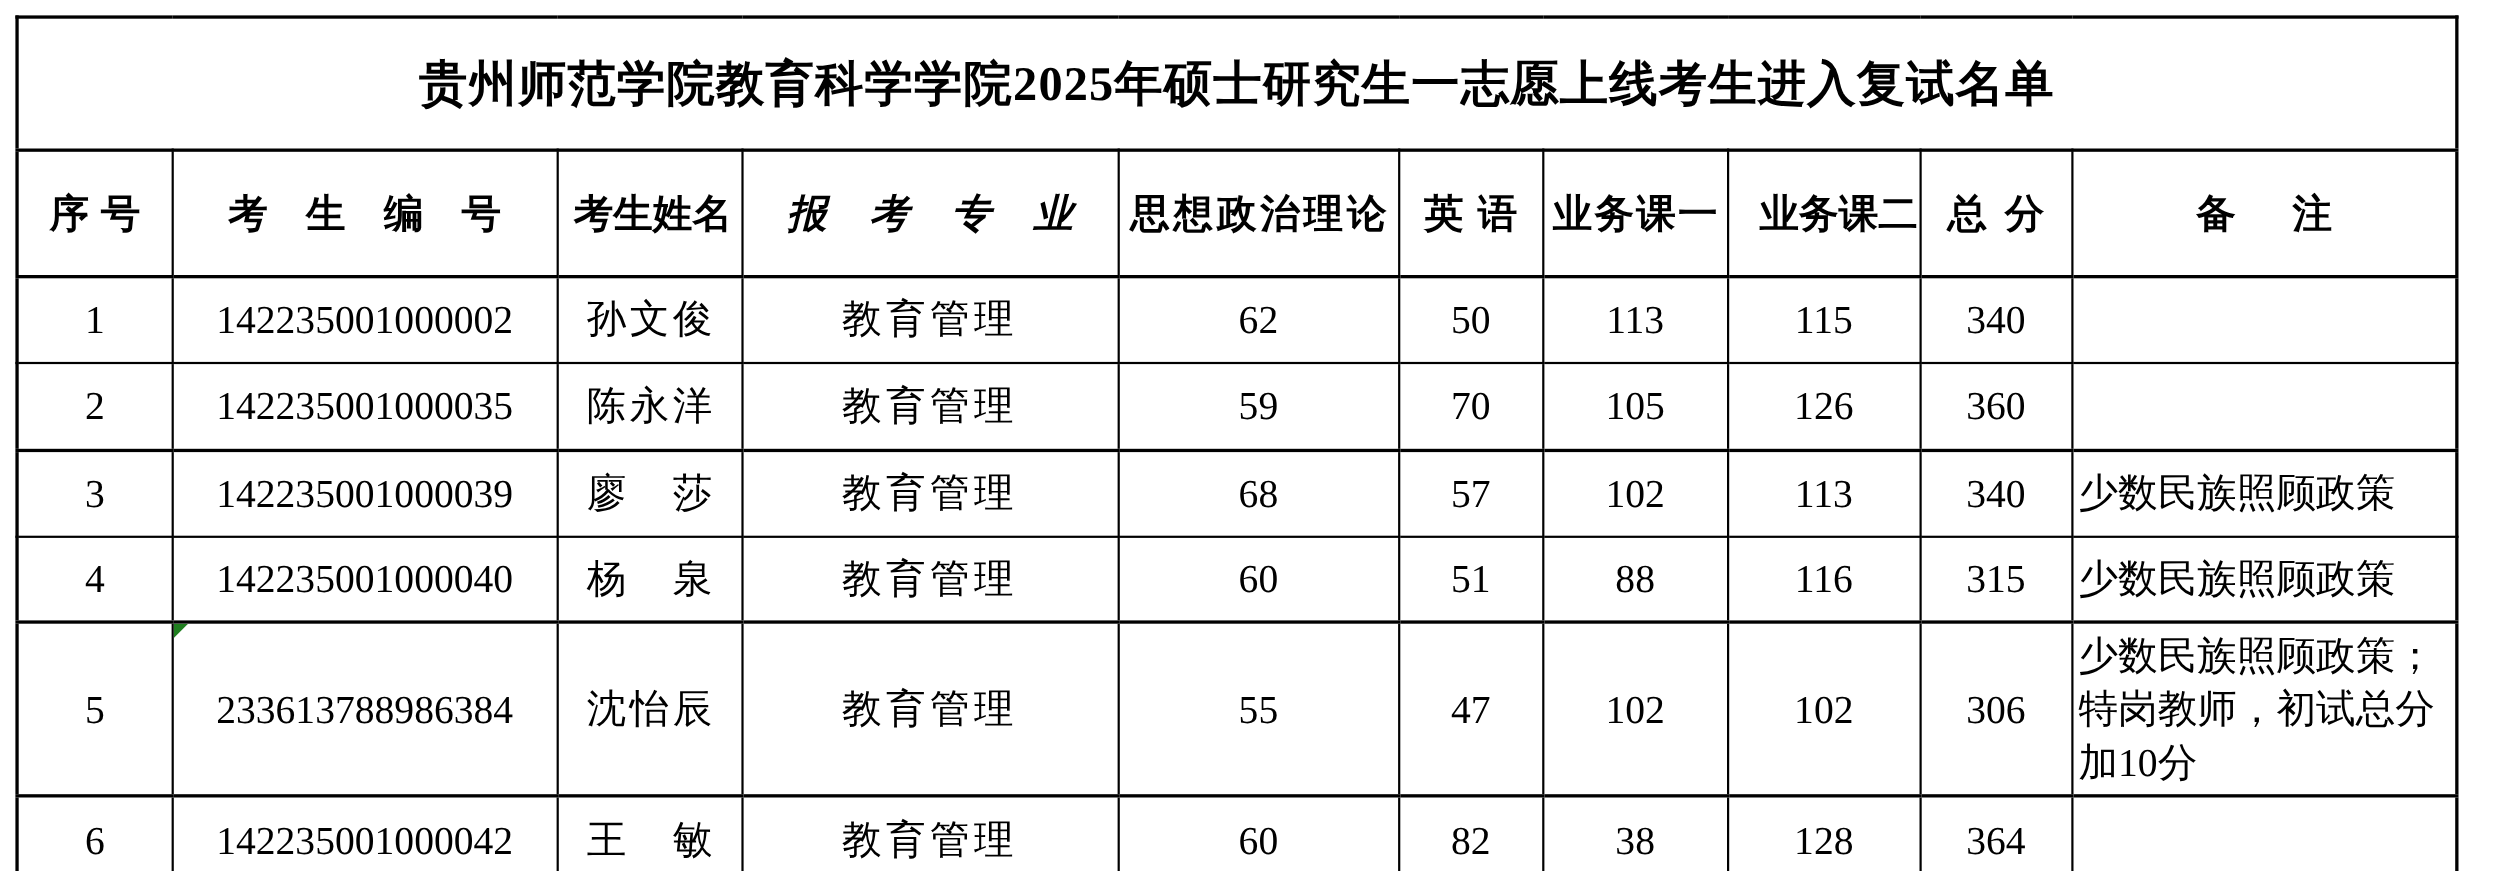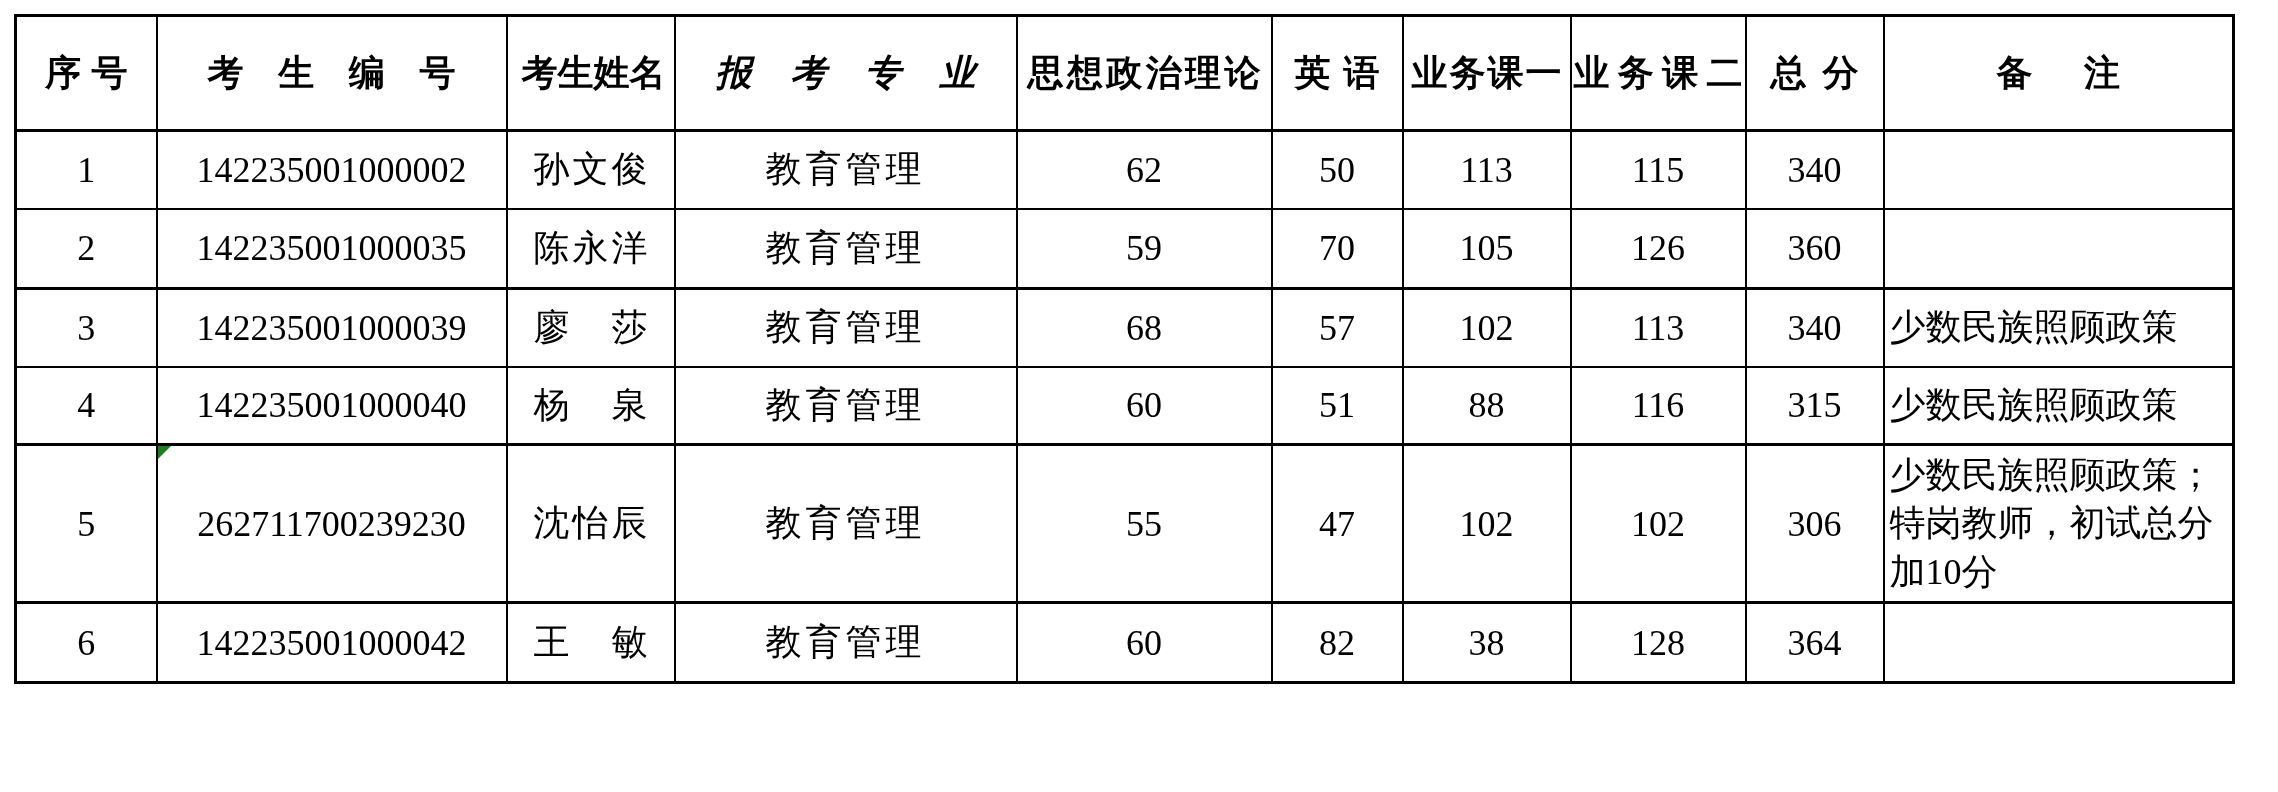--- a/index.html
+++ b/index.html
@@ -38,21 +38,21 @@
     height:80px;
     border-bottom:3px solid #000;
     font-weight:700;
     text-align:justify;
     -moz-text-align-last:justify;
     text-align-last:justify;
   }
   
   th.c0{padding:0 28px;} th.c1{padding:12px 50px;} th.c2{padding:0 14px;}
   th.c3{padding:0 40px;font-style:italic;} th.c4{padding:12px 10px;} th.c5{padding:0 22px;}
-  th.c6{padding:16px 8px;}  th.c7{padding:0 2px;} th.c8{padding:0 24px;}
+  th.c6{padding:16px 8px;}  th.c7{padding:0 28px;} th.c8{padding:0 24px;}
   th.c9{padding:0 112px;}
   tr.data-row{height:78px;}
   tr.row-1,tr.row-5{height:80px;}
   tr.row-4{height:158px;}
   tr.row-1 td,tr.row-3 td,tr.row-4 td{border-bottom:3px solid #000;}
   td.name{
     text-align:justify;
     -moz-text-align-last:justify;
     text-align-last:justify;
     padding:0 26px;
@@ -83,20 +83,23 @@
         <col style="width:168px">
       <col style="width:342px">
         <col style="width:255px">
         <col style="width:131px">
       <col style="width:168px">
         <col style="width:175px">
         <col style="width:138px">
       <col style="width:350px">
     </colgroup>
     <tbody>
+      <tr class="title-row">
+        <td colspan="10">贵州师范学院教育科学学院2025年硕士研究生一志愿上线考生进入复试名单</td>
+      </tr>
       <tr class="header-row">
         <th class="c0">序号</th>
         <th class="c1">考生编号</th>
         <th class="c2">考生姓名</th>
         <th class="c3">报考专业</th>
         <th class="c4">思想政治理论</th>
         <th class="c5">英语</th>
         <th class="c6">业务课一</th>
         <th class="c7">业务课二</th>
         <th class="c8">总分</th>
@@ -151,21 +154,21 @@
         <td>51</td>
         <td>88</td>
         <td>116</td>
         <td>315</td>
         <td class="remark">少数民族照顾政策</td>
       </tr>
 
       <tr class="data-row row-4">
         <td>5</td>
         <td class="cand-id">
-          <span class="corner-marker" style="border-top-color: rgb(31, 126, 31);"></span><span>262711700239230</span>
+          <span class="corner-marker" style="border-top-color: rgb(31, 126, 31);"></span><span>233613788986384</span>
         </td>
         <td class="name">沈怡辰</td>
         <td class="major">教育管理</td>
         <td>55</td>
         <td>47</td>
         <td>102</td>
         <td>102</td>
         <td>306</td>
         <td class="remark">少数民族照顾政策；特岗教师，初试总分加10分</td>
       </tr>

